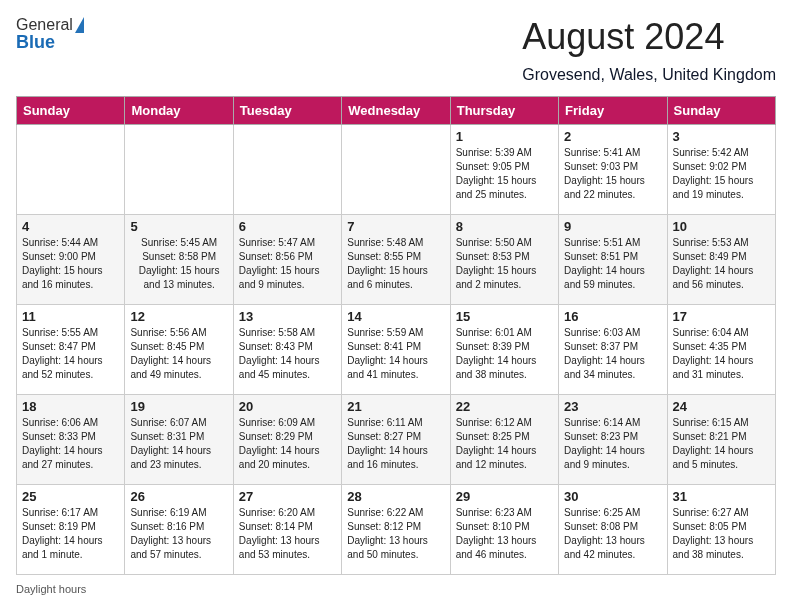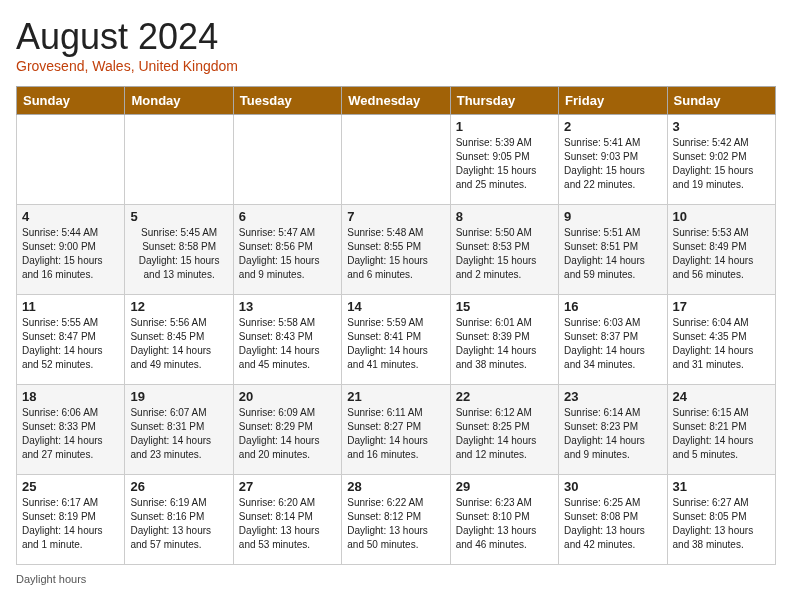--- a/index.html
+++ b/index.html
@@ -24,30 +24,31 @@
     .logo-general { color: #333; }
     .logo-blue { color: #1a6bb5; }
     .title-block {
     }
     .month-title {
       font-size: 36px;
       font-weight: normal;
       color: #222;
     }
     .location {
-      font-size: 14px;
-      color: #c2410c;
+      font-size: 16px;
+      color: #0f172a;
+      margin-top: 8px;
     }
     table {
       width: 100%;
       border-collapse: collapse;
       table-layout: fixed;
     }
     thead tr th {
-      background-color: #a16207;
+      background-color: #be185d;
       color: #fff;
       text-align: left;
       padding: 6px 6px;
       font-size: 13px;
       font-weight: bold;
       border: 1px solid #aaa;
     }
     tbody tr td {
       vertical-align: top;
       padding: 4px 5px;
@@ -77,20 +78,27 @@
     .footer {
       margin-top: 8px;
       font-size: 11px;
       color: #555;
     }
   </style>
 </head>
 <body>
 
 <div class="header">
+  <div class="logo">
+    <div style="display:flex;align-items:center;">
+      <span class="logo-general">General</span>
+      <span style="display:inline-block;width:0;height:0;border-left:9px solid transparent;border-bottom:16px solid #2472b8;margin-left:2px;margin-bottom:0;"></span>
+    </div>
+    <span class="logo-blue" style="font-size:18px;font-weight:bold;margin-top:-2px;">Blue</span>
+  </div>
   <div class="title-block">
     <div class="month-title">August 2024</div>
     <div class="location">Grovesend, Wales, United Kingdom</div>
   </div>
 </div>
 
 <table>
   <thead>
     <tr>
     <th>Sunday</th>

